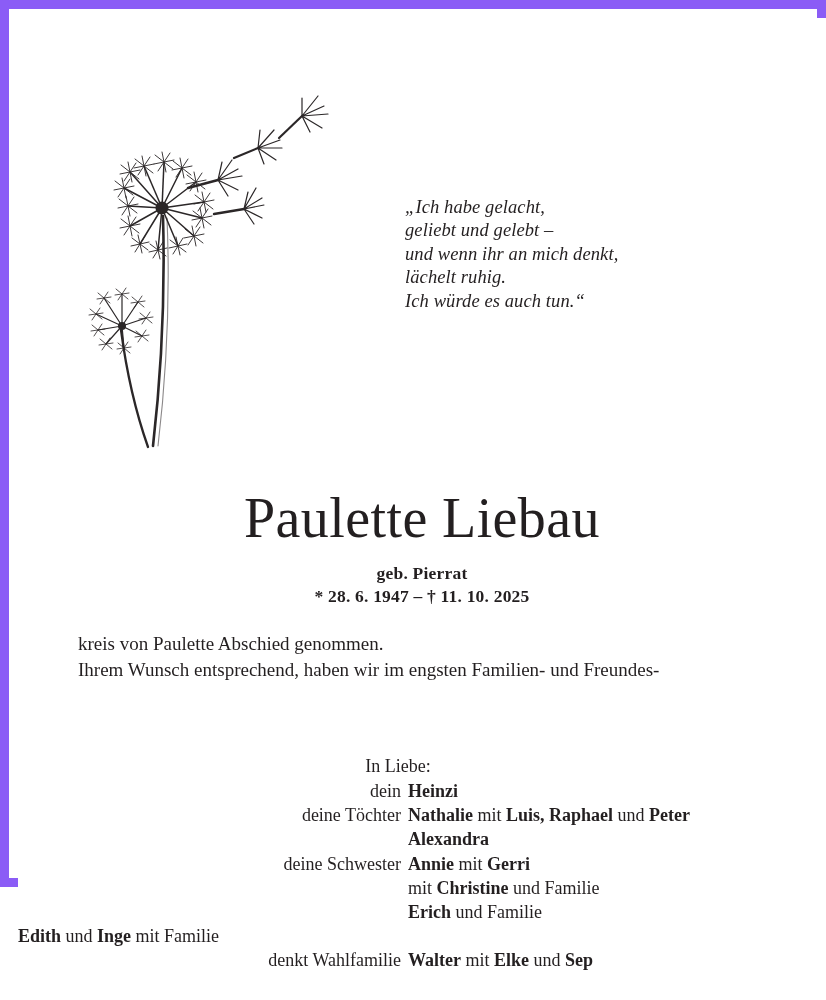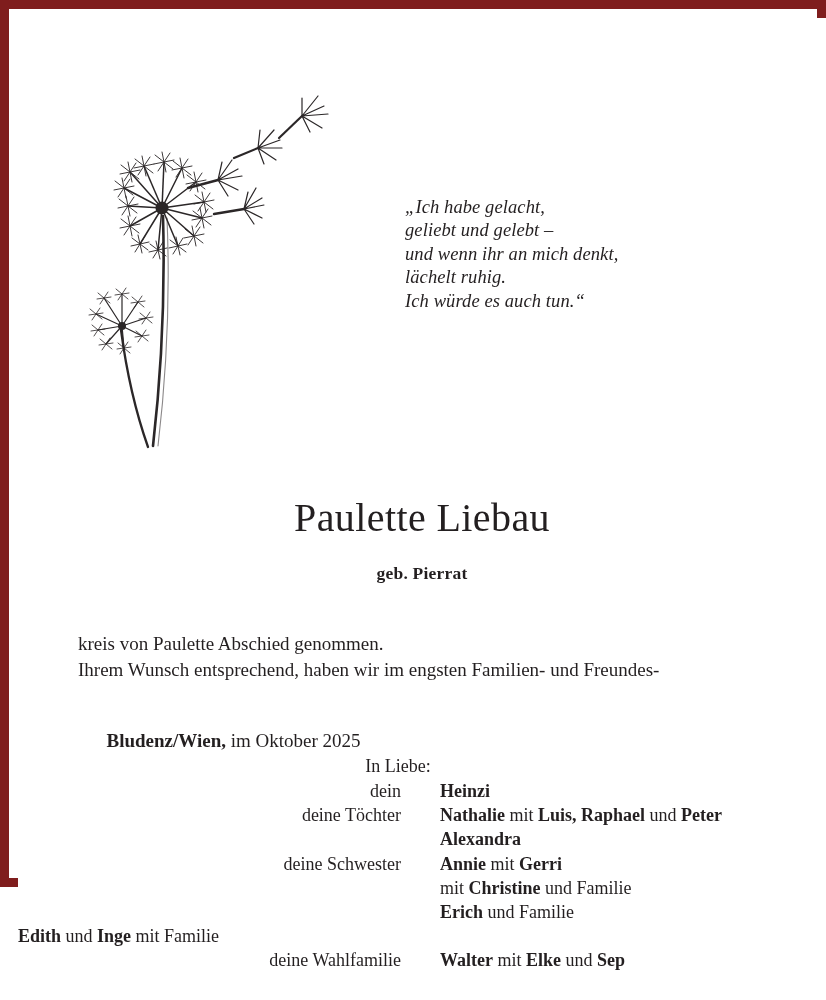--- a/index.html
+++ b/index.html
@@ -7,21 +7,21 @@
     width:826px;height:1000px;
     background:#ffffff;
     font-family:"Liberation Serif", serif;
     color:#231f20;
     overflow:hidden;
   }
   .frame{
     position:absolute;left:0;top:0;
     width:826px;height:887px;
     box-sizing:border-box;
-    border:9px solid #7f1d1d;
+    border:9px solid #8b5cf6;
     background:#ffffff;
   }
   .page{
     position:absolute;left:9px;top:9px;
     width:808px;height:982px;
     background:#ffffff;
     overflow:hidden;
   }
 
   
@@ -47,21 +47,21 @@
   .quote .ln{display:block;white-space:pre;}
 
   
   .nameblock{
     position:absolute;
     left:0;top:472px;
     width:808px;
     text-align:center;
   }
   .deceased-name{
-    font-size:40px;
+    font-size:56px;
     line-height:56px;
     font-weight:400;
     letter-spacing:.4px;
     color:#231f20;
   }
   .maiden{
     margin-top:17px;
     font-size:17.5px;
     line-height:21px;
     font-weight:700;
@@ -109,21 +109,20 @@
   }
   .fam-rows{
     margin-top:1px;
     display:block;
   }
   .fam-row{
     display:flex;
     align-items:baseline;
     font-size:18px;
     line-height:24.2px;
-    gap:32px;
   }
   .fam-rel{
     width:390px;
     text-align:right;
     padding-right:7px;
     box-sizing:border-box;
     white-space:pre;
     font-weight:400;
   }
   .fam-names{
@@ -278,30 +277,28 @@
       <span class="ln">„Ich habe gelacht,</span>
       <span class="ln">geliebt und gelebt –</span>
       <span class="ln">und wenn ihr an mich denkt,</span>
       <span class="ln">lächelt ruhig.</span>
       <span class="ln">Ich würde es auch tun.“</span>
     </div>
 
     <div class="nameblock">
       <div class="deceased-name">Paulette Liebau</div>
       <div class="maiden">geb. Pierrat</div>
+      <div class="dates">* 28. 6. 1947 – † 11. 10. 2025</div>
     </div>
 
     <div class="body-text">
       <span class="ln">kreis von Paulette Abschied genommen.</span>
       <span class="ln">Ihrem Wunsch entsprechend, haben wir im engsten Familien- und Freundes-</span>
     </div>
 
-    <div class="place-line">
-      <b>Bludenz/Wien,</b><span> im Oktober 2025</span>
-    </div>
 
     <div class="family">
       <div class="inliebe">In Liebe:</div>
       <div class="fam-rows" id="fam-rows">
           <div class="fam-row">
             <span class="fam-rel">dein</span>
             <span class="fam-names"><b>Heinzi</b></span>
           </div>
           <div class="fam-row">
             <span class="fam-rel">deine Töchter</span>
@@ -320,20 +317,20 @@
             <span class="fam-names"><span>mit </span><b>Christine</b><span> und Familie</span></span>
           </div>
           <div class="fam-row">
             <span class="fam-rel"></span>
             <span class="fam-names"><b>Erich</b><span> und Familie</span></span>
           </div>
           <div class="fam-row">
             <span class="fam-names"><b>Edith</b><span> und </span><b>Inge</b><span> mit Familie</span></span>
           </div>
           <div class="fam-row">
-            <span class="fam-rel">deine Wahlfamilie</span>
+            <span class="fam-rel">denkt Wahlfamilie</span>
             <span class="fam-names"><b>Walter</b><span> mit </span><b>Elke</b><span> und </span><b>Sep</b></span>
           </div>
         </div>
     </div>
 
   </div>
 </div>
 
 </body></html>

